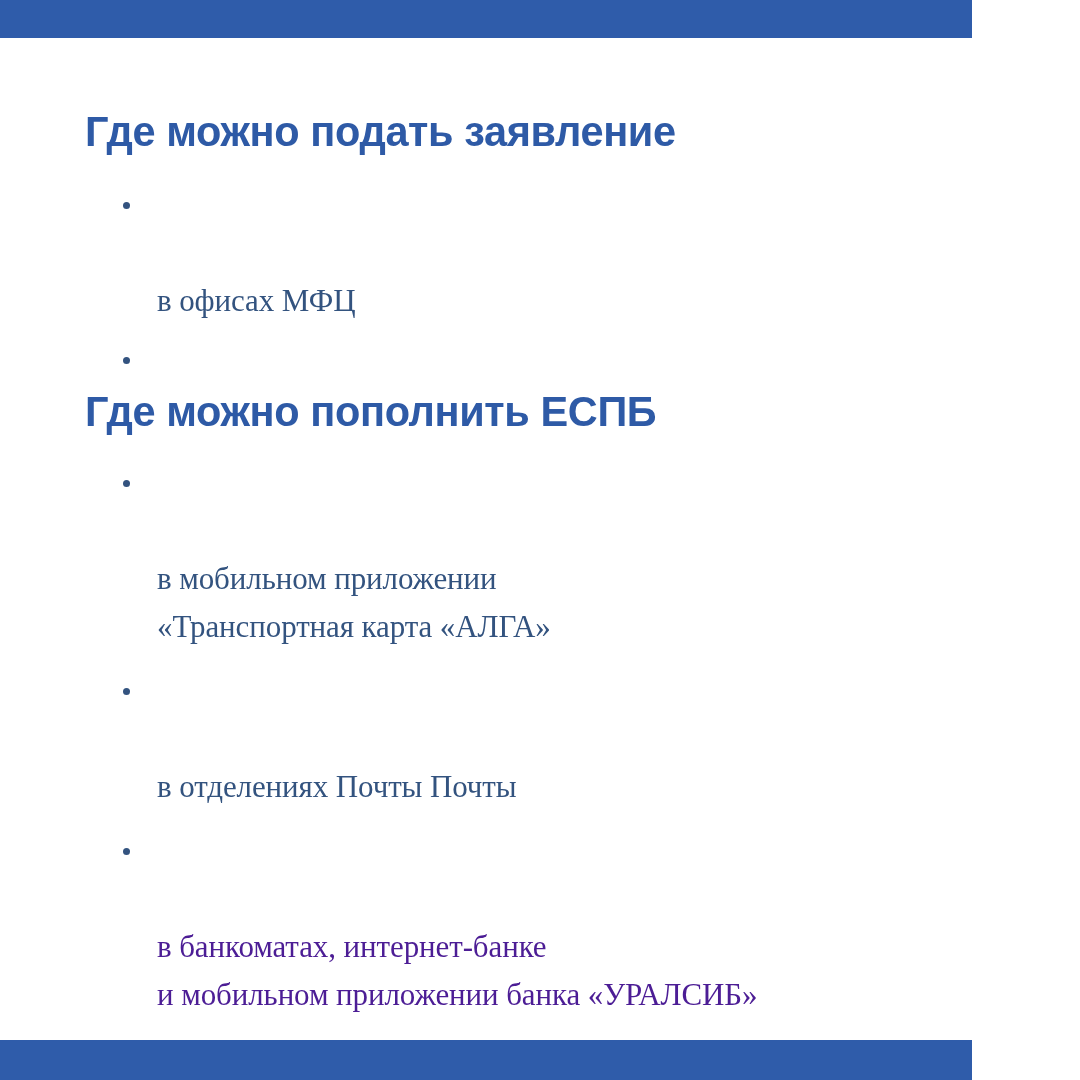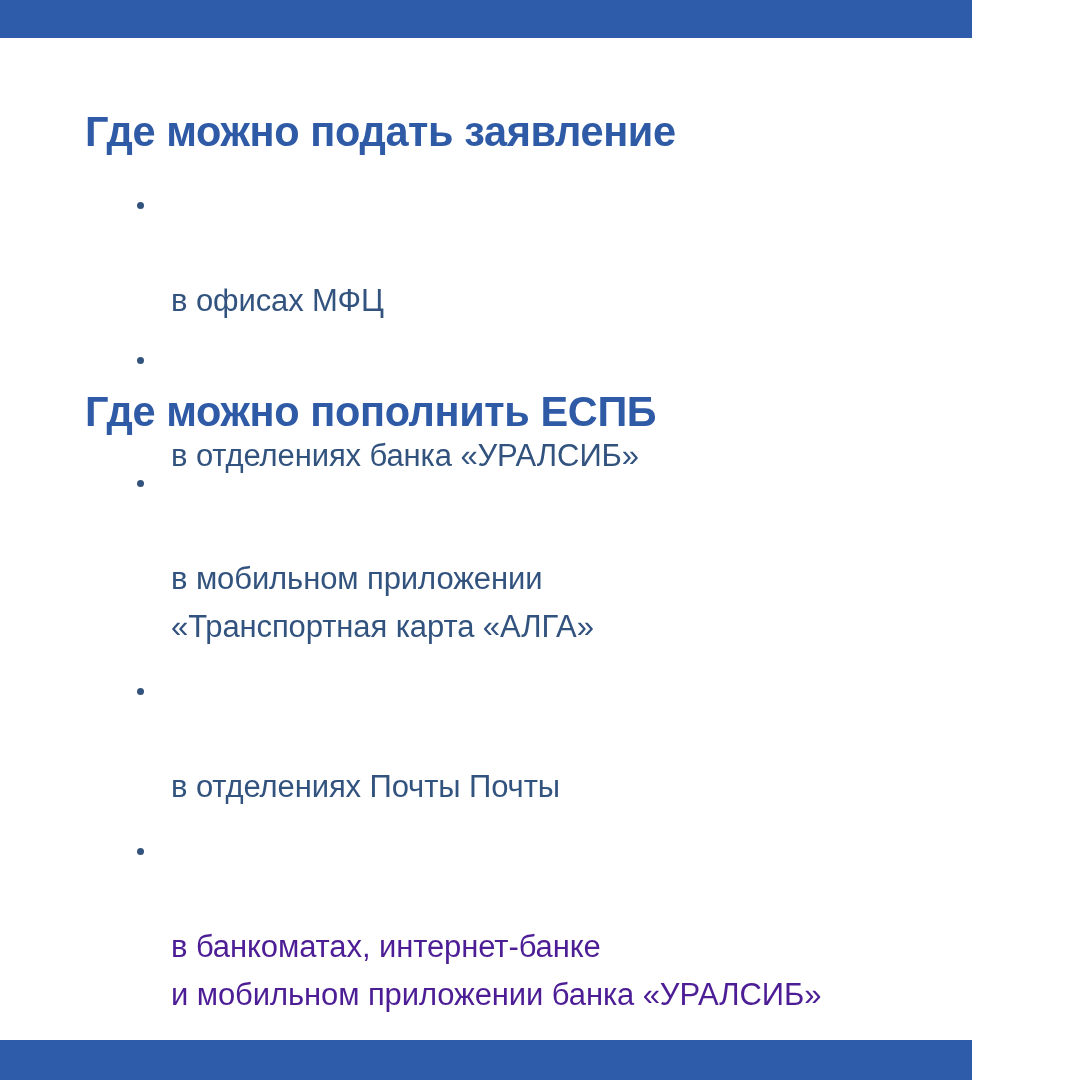--- a/index.html
+++ b/index.html
@@ -65,22 +65,23 @@
     line-height: 1.0;
     letter-spacing: -0.4px;
     color: #2e5aa6;
     white-space: nowrap;
     transform: scaleX(0.965);
     transform-origin: left center;
   }
 
   .bullet-list {
     list-style: none;
-    margin: 14px;
+    margin: 0;
     padding: 0;
+    font-family: Liberation Serif, serif;
   }
 
   .bullet-item {
     position: relative;
     margin: 0;
     padding: 0 0 0 157px;
     font-size: 31px;
     line-height: 48px;
     color: #33537f;
     white-space: pre-line;
@@ -117,21 +118,20 @@
     <div class="section section-1">
       <h2 class="section-heading" style="color: rgb(46, 90, 166);">Где можно подать заявление</h2>
 
       <ul class="bullet-list">
         <li class="bullet-item s1-b0" style="color: rgb(51, 83, 127);">
           <span class="bullet-dot" style="background: rgb(51, 83, 127);"></span>
           <span>в офисах МФЦ</span>
         </li>
         <li class="bullet-item s1-b1" style="color: rgb(51, 83, 127);">
           <span class="bullet-dot" style="background: rgb(51, 83, 127);"></span>
-          <span>в отделениях банка «УРАЛСИБ»</span>
         </li>
       </ul>
     </div>
 
     <div class="section section-2">
       <h2 class="section-heading" style="color: rgb(46, 90, 166);">Где можно пополнить ЕСПБ</h2>
 
       <ul class="bullet-list">
         <li class="bullet-item s2-b0" style="color: rgb(51, 83, 127);">
           <span class="bullet-dot" style="background: rgb(51, 83, 127);"></span>

